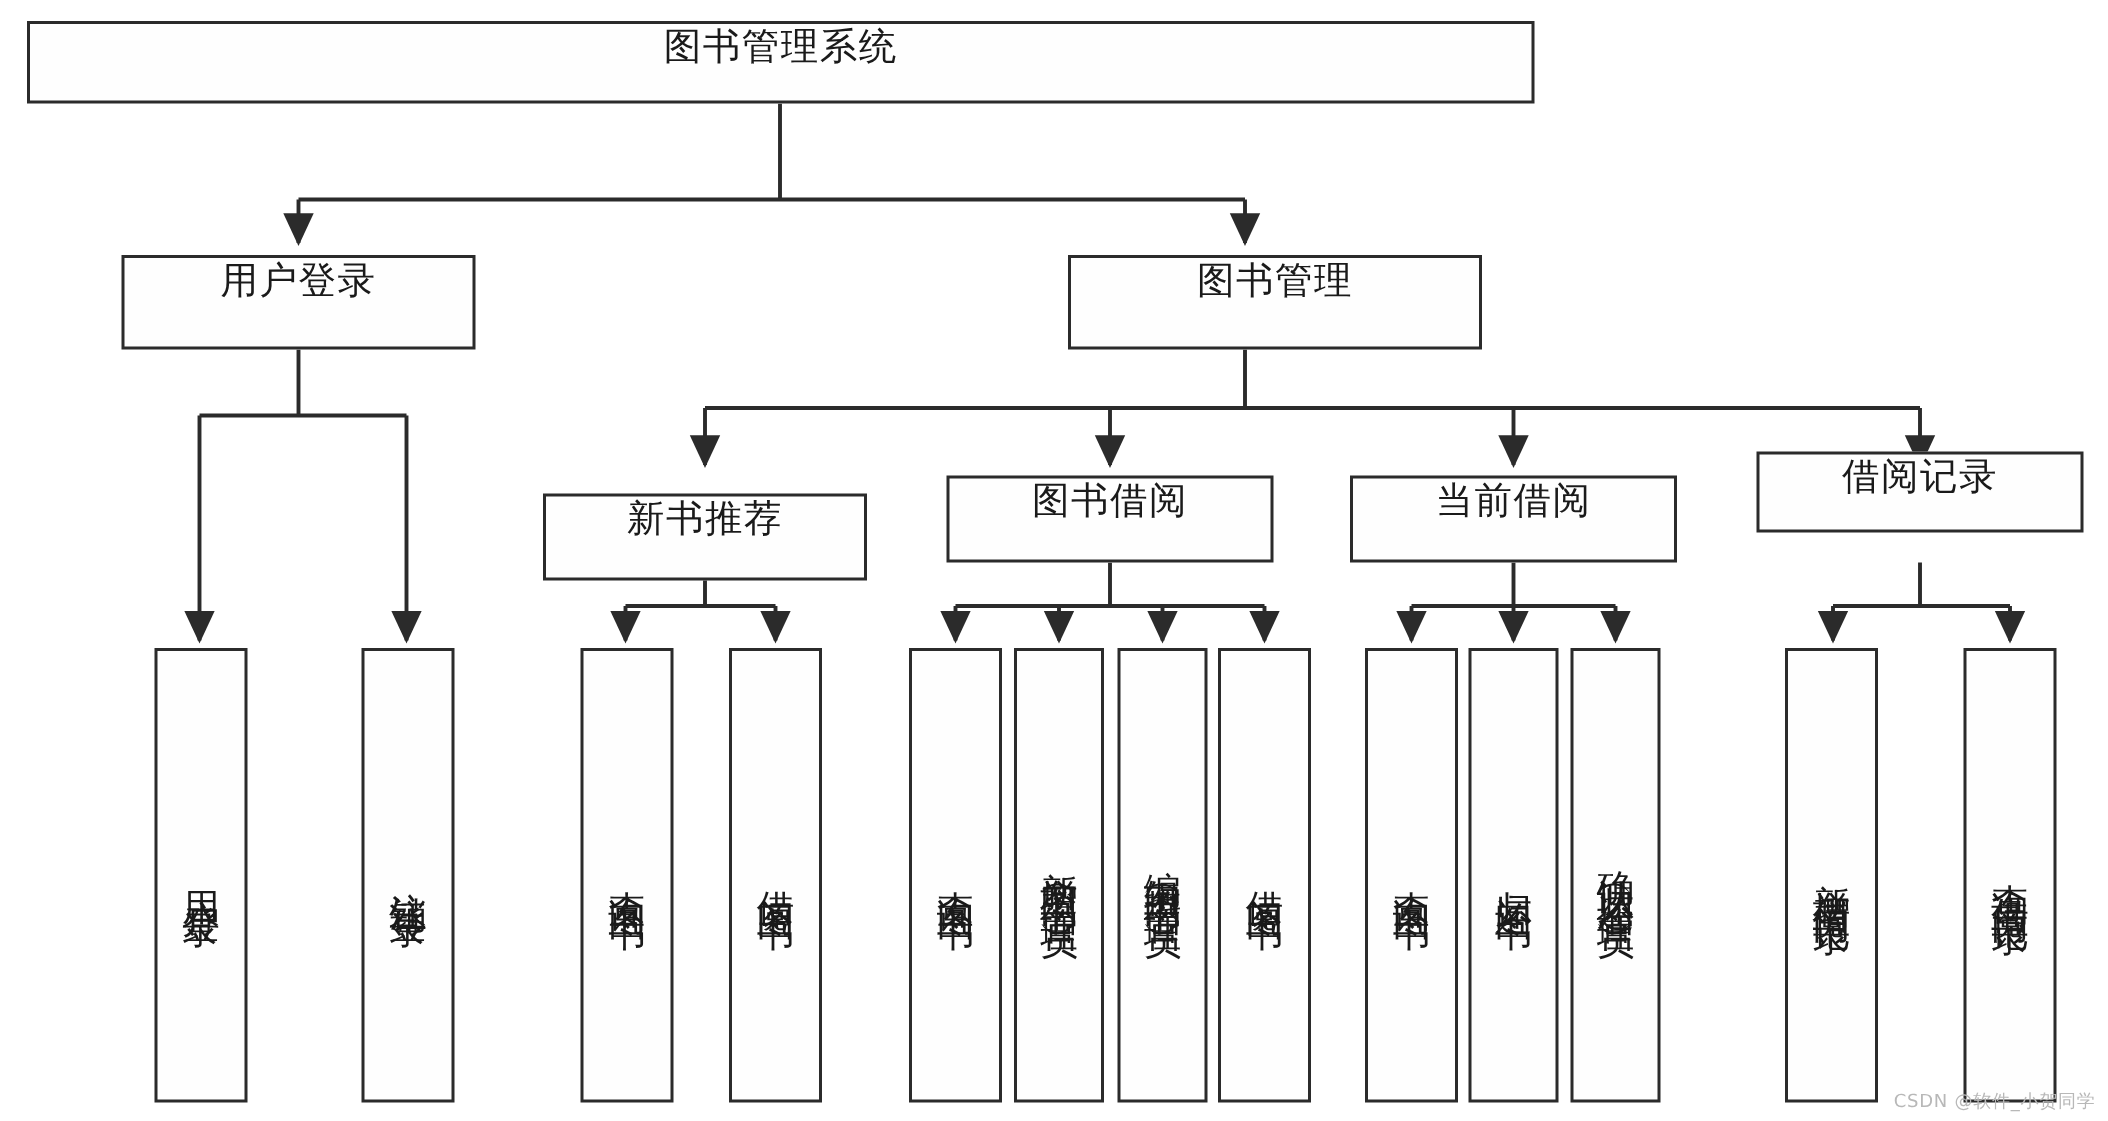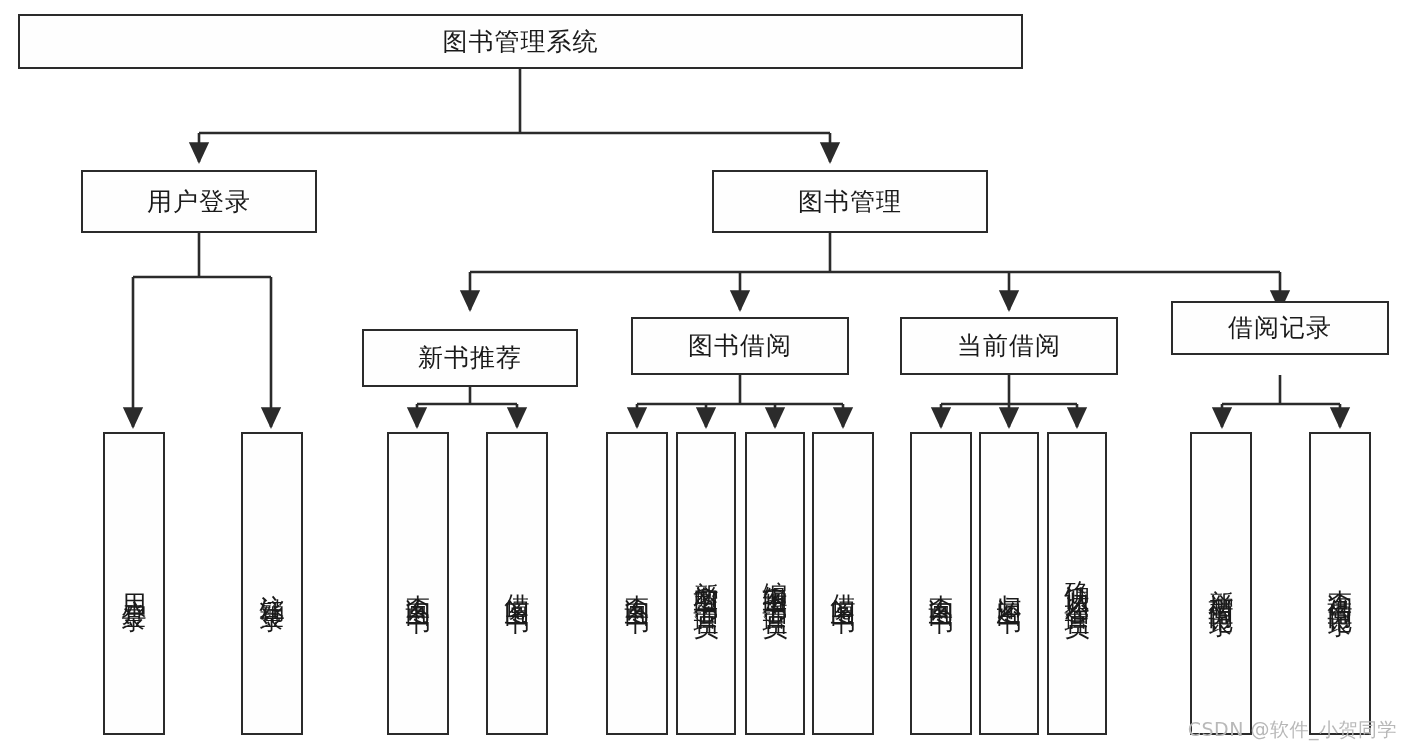--- a/index.html
+++ b/index.html
@@ -25,21 +25,21 @@
     width: 1405px;
     height: 747px;
     pointer-events: none;
   }
   .node {
     position: absolute;
     box-sizing: border-box;
     background: #fefefe;
     border: 2.5px solid #2b2b2b;
     display: flex;
-    align-items: center;
+    align-items: flex-start;
     justify-content: center;
     color: #1a1a1a;
   }
   .node-label {
     display: block;
     text-align: center;
     line-height: 1.18;
     color: #1a1a1a;
   }
   
@@ -63,21 +63,21 @@
     font-size: 25px;
     line-height: 1.0;
     letter-spacing: 5px;
     white-space: nowrap;
     max-height: 100%;
   }
   #watermark {
     position: absolute;
     right: 8px;
     bottom: 4px;
-    font-size: 19px;
+    font-size: 12px;
     color: #b8b8b8;
     letter-spacing: 0.5px;
     white-space: nowrap;
     font-family: "DejaVu Sans", "Liberation Sans", sans-serif;
     margin-left: 23px;
   }
 </style>
 </head>
 <body>
 

